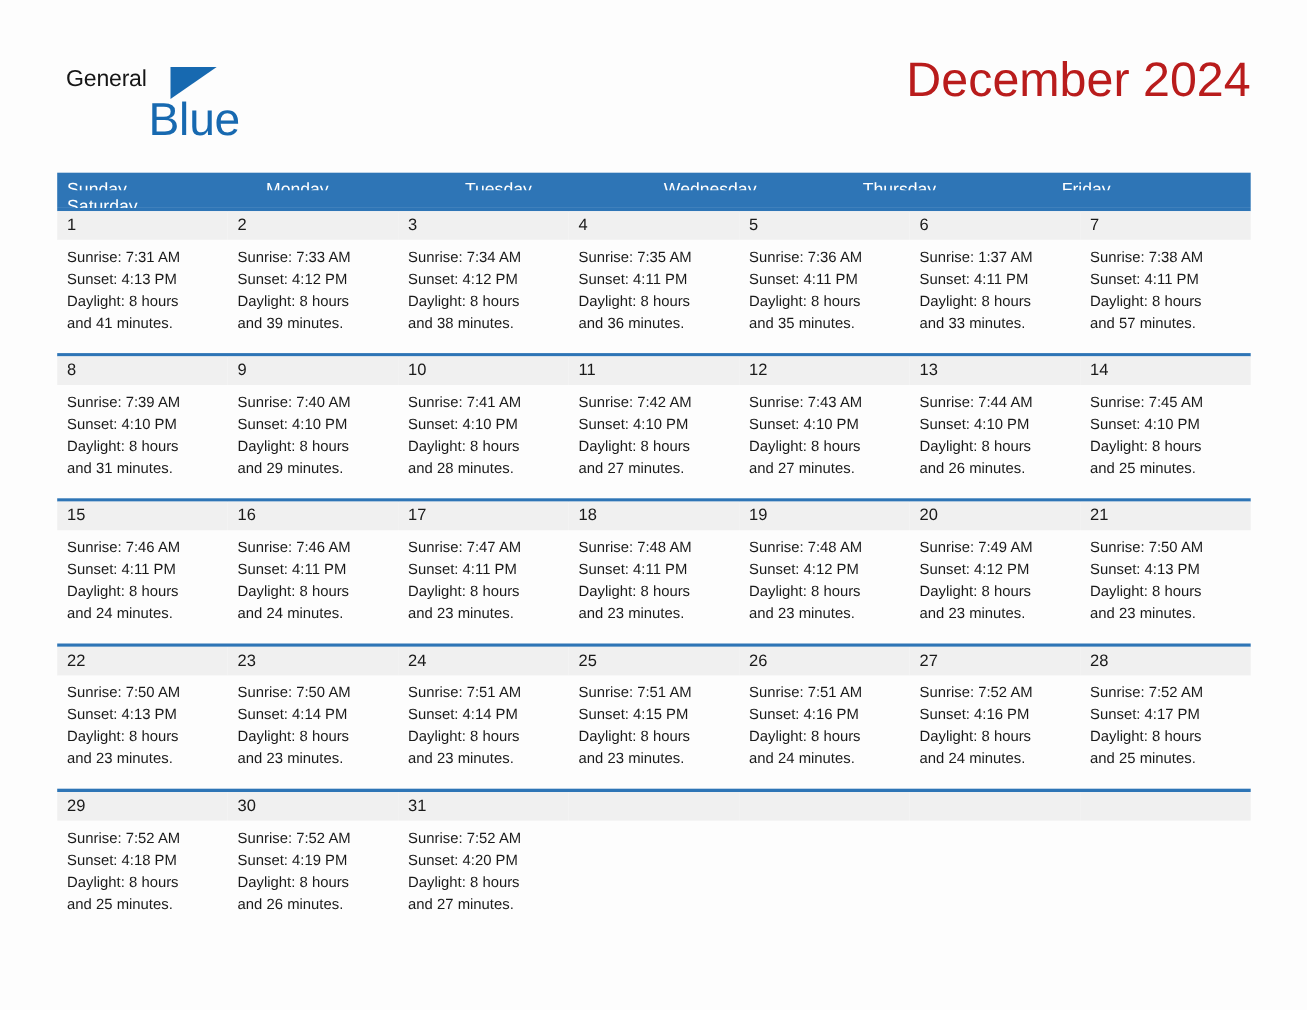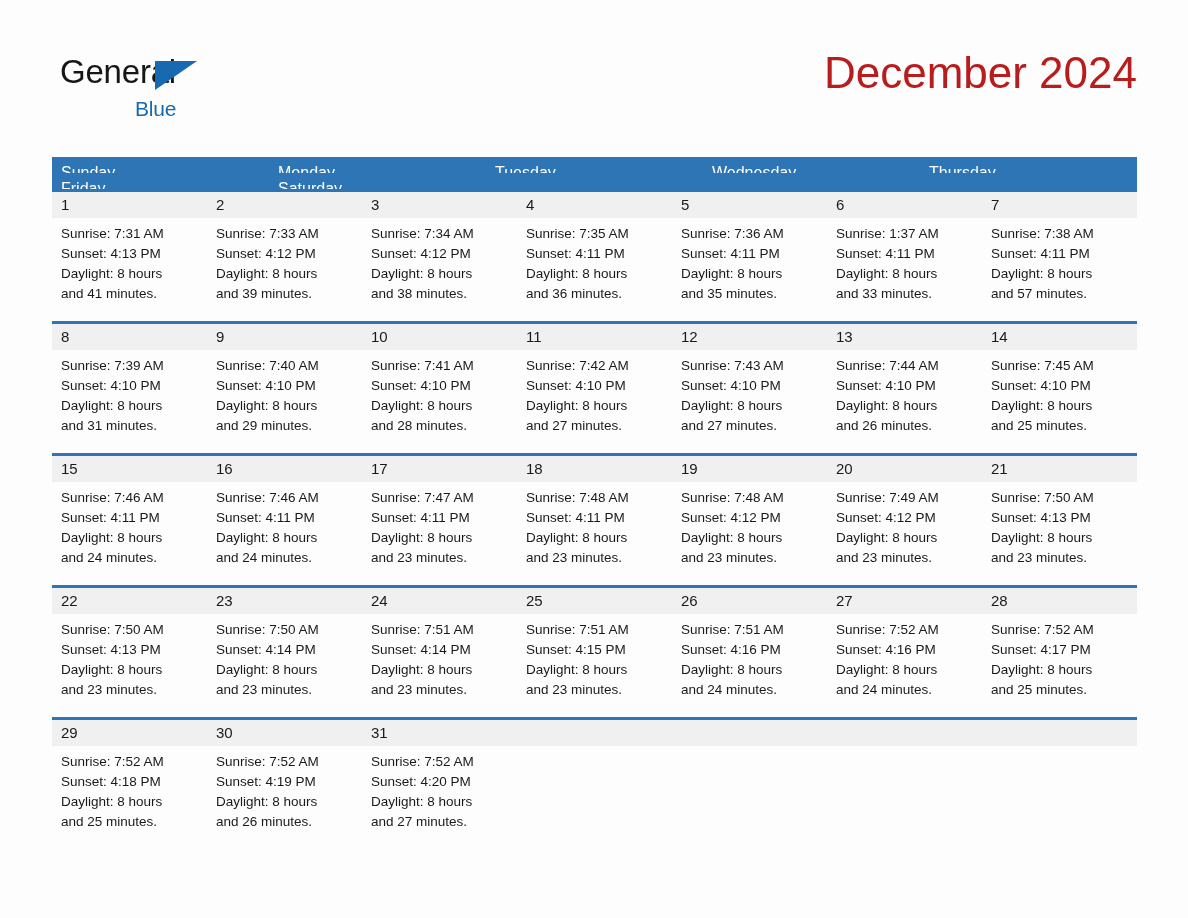--- a/index.html
+++ b/index.html
@@ -34,40 +34,40 @@
     position: absolute;
     left: 8px;
     top: 8px;
     width: 200px;
     height: 86px;
   }
   .brand-general {
     position: absolute;
     left: 0px;
     top: 0px;
-    font-size: 33px;
+    font-size: 21px;
     line-height: 40px;
     color: #161616;
     letter-spacing: -0.2px;
     white-space: nowrap;
   }
   .brand-triangle {
     position: absolute;
     left: 95px;
     top: 9px;
     width: 0;
     height: 0;
     border-left: 42px solid #1769b0;
     border-bottom: 29px solid transparent;
   }
   .brand-blue {
     position: absolute;
     left: 75px;
     top: 37px;
-    font-size: 21px;
+    font-size: 42px;
     line-height: 40px;
     color: #1769b0;
     letter-spacing: -0.2px;
     white-space: nowrap;
   }
 
   .title {
     position: absolute;
     right: 0px;
     top: 2px;
@@ -91,21 +91,21 @@
   
   .calendar {
     position: absolute;
     left: 52px;
     top: 157px;
     width: 1085px;
   }
 
   .weekday-row {
     display: grid;
-    grid-template-columns: repeat(5, 1fr);
+    grid-template-columns: repeat(6, 1fr);
     background: #2e75b6;
     height: 32px;
   }
   .weekday {
     color: #ffffff;
     font-size: 16px;
     line-height: 32px;
     padding-left: 9px;
     white-space: nowrap;
     overflow: hidden;

